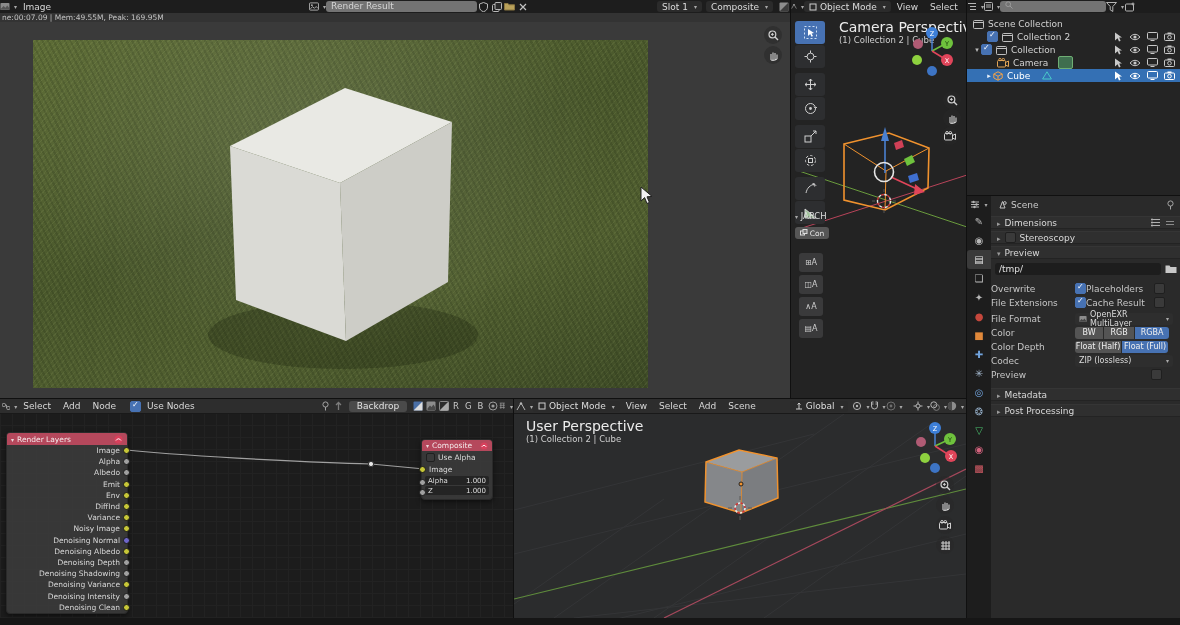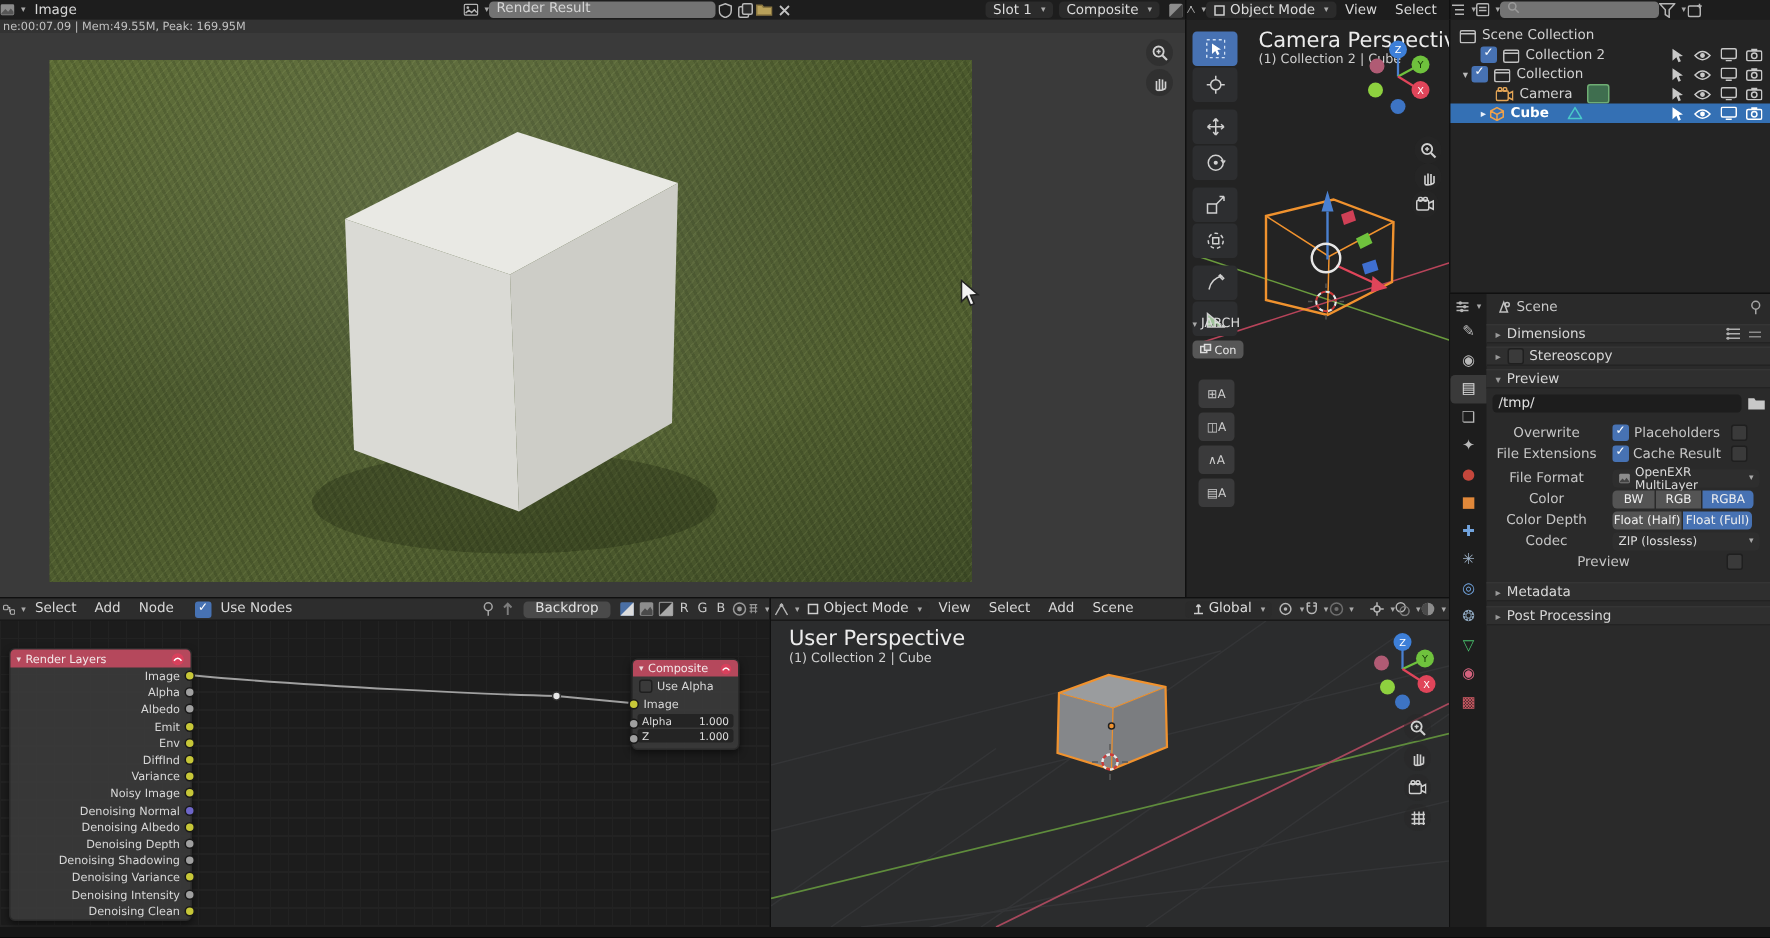--- a/index.html
+++ b/index.html
@@ -53,37 +53,37 @@
   .jarch-btn{width:24px;height:19px;background:#3a3a3b;border-radius:3px;color:#cfcfcf;
              display:flex;align-items:center;justify-content:center;font-size:8px;margin-bottom:3px;}
   .conbtn{width:34px;height:12px;background:#565656;border-radius:3px;color:#e8e8e8;font-size:7.5px;
           display:flex;align-items:center;justify-content:center;gap:2px;}
 
   
   #outliner{left:966px;top:13px;width:214px;height:182px;background:#242424;border-left:1px solid #101010;}
   .ol-row{position:absolute;left:0;width:214px;height:13px;display:flex;align-items:center;}
   .ol-row.sel{background:#3470b4;color:#fff;}
   .ol-label{margin-left:4px;color:#d2d2d2;white-space:nowrap;}
-  .ol-row.sel .ol-label{color:#fff;font-weight:bold;}
+  .ol-row.sel .ol-label{color:#fff;}
   .ol-icons{position:absolute;right:6px;display:flex;gap:6px;align-items:center;}
   .exp{font-size:7px;color:#b9b9b9;width:8px;text-align:center;}
 
   
   #props{left:966px;top:195px;width:214px;height:422px;background:#2a2a2a;border-left:1px solid #101010;
          border-top:1px solid #101010;}
   #ptab-col{position:absolute;left:0;top:0;width:24px;height:422px;background:#1d1d1d;}
   .ptab{width:24px;height:19px;display:flex;align-items:center;justify-content:center;}
   .ptab[data-active="true"]{background:#3a3a3a;border-radius:3px 0 0 3px;}
   .ptab-g{font-size:10px;line-height:10px;}
   #pmain{position:absolute;left:24px;top:0;width:190px;height:422px;}
   .prow{position:absolute;left:0;width:190px;height:13px;display:flex;align-items:center;box-sizing:border-box;}
   .phead{background:#2f2f2f;border-top:1px solid #353535;border-bottom:1px solid #232323;padding:0 6px;gap:4px;color:#d8d8d8;}
   .parrow::before{content:"▸";color:#9a9a9a;font-size:7px;}
   .parrow.open::before{content:"▾";}
-  .plab{text-align:center;color:#c6c6c6;padding-right:4px;box-sizing:border-box;white-space:nowrap;}
+  .plab{text-align:left;color:#c6c6c6;padding-right:4px;box-sizing:border-box;white-space:nowrap;}
   .pfield{background:#1d1d1d;border-radius:3px;height:12px;display:flex;align-items:center;
           padding:0 4px;color:#e0e0e0;}
   .pdrop{background:#2e2e2e;border-radius:3px;height:12px;display:flex;align-items:center;
          padding:0 4px;color:#dcdcdc;font-size:8px;gap:3px;}
   .pdrop::after{content:"▾";font-size:6px;color:#a9a9a9;margin-left:auto;}
   .segwrap{display:flex;gap:1px;}
   .seg{height:12px;background:#545454;color:#efefef;font-size:8px;display:flex;align-items:center;
        justify-content:center;}
   .seg.active{background:#4772b3;}
   .seg:first-child{border-radius:3px 0 0 3px;}

